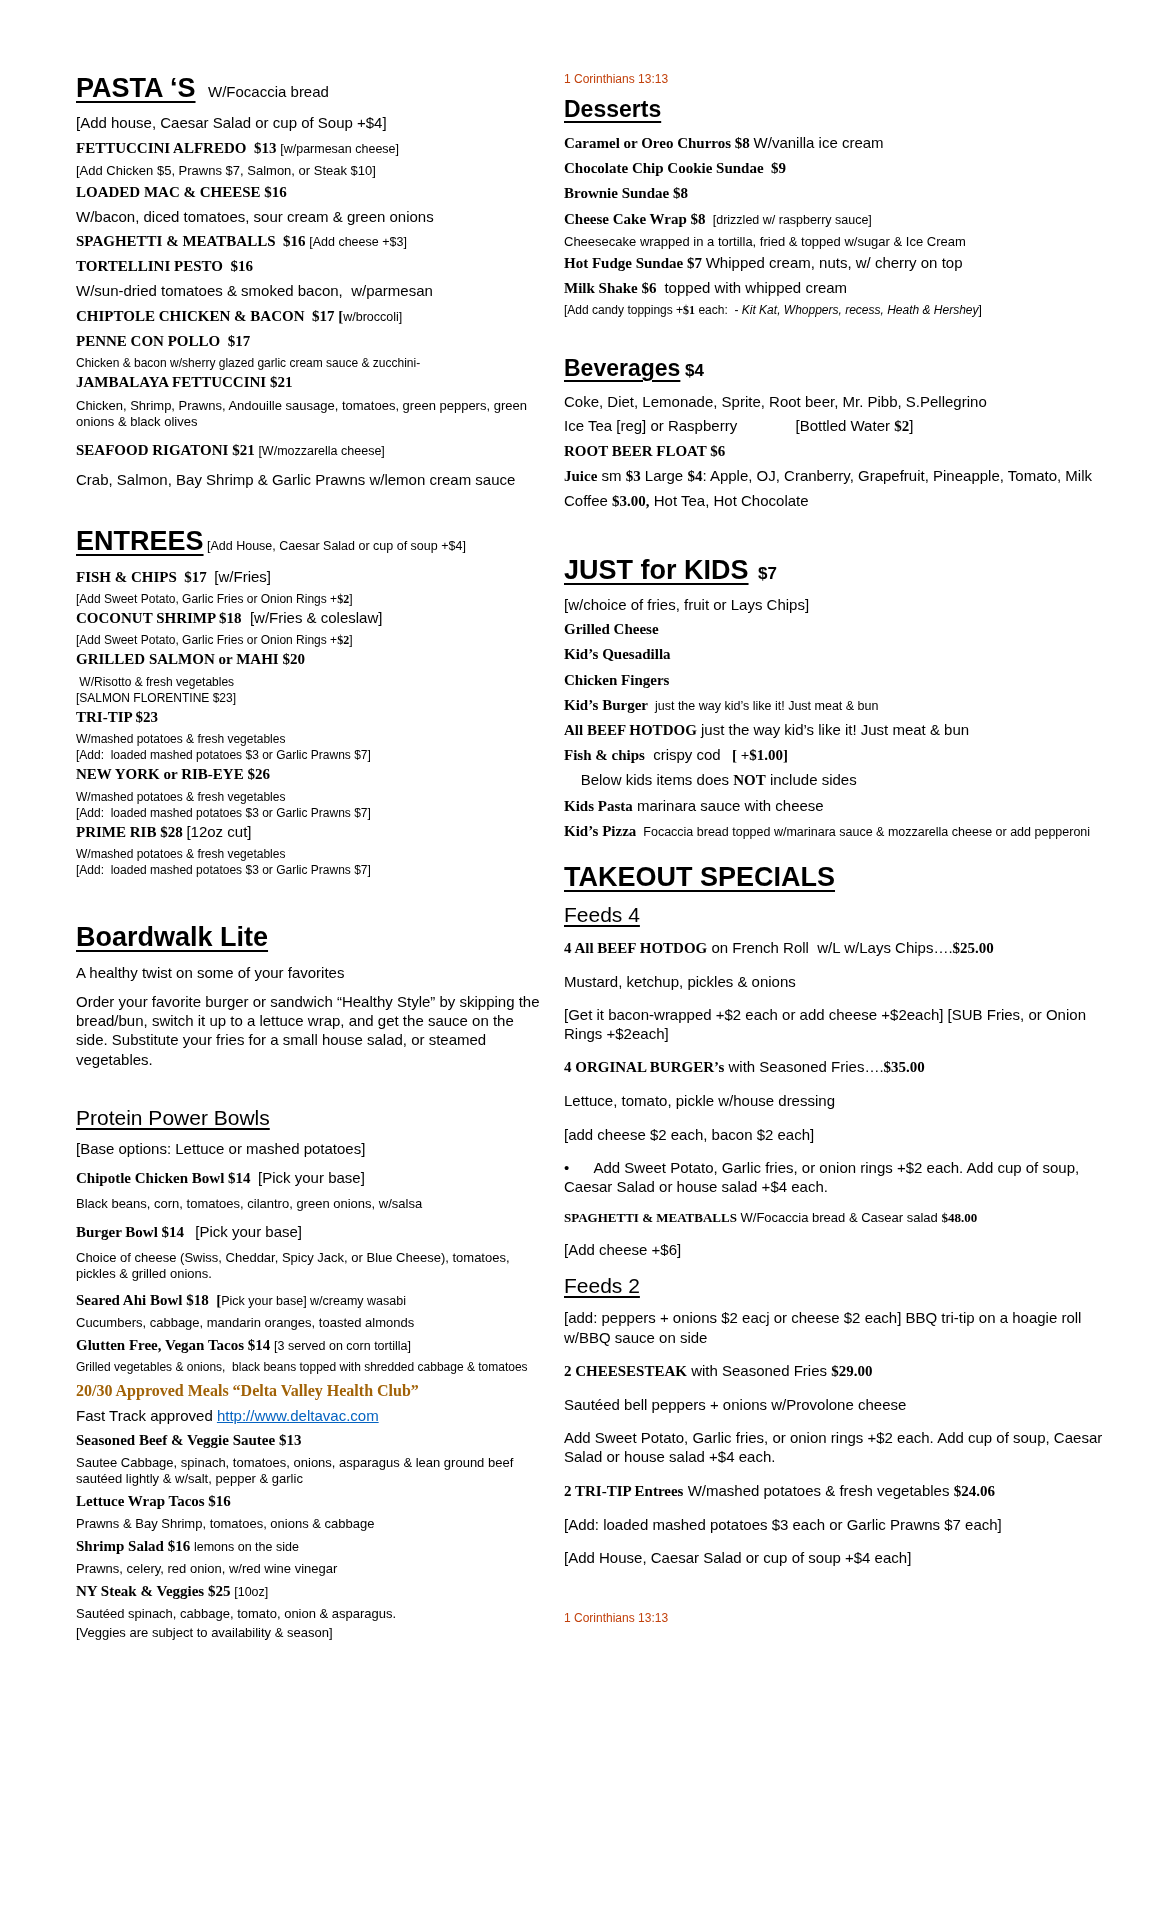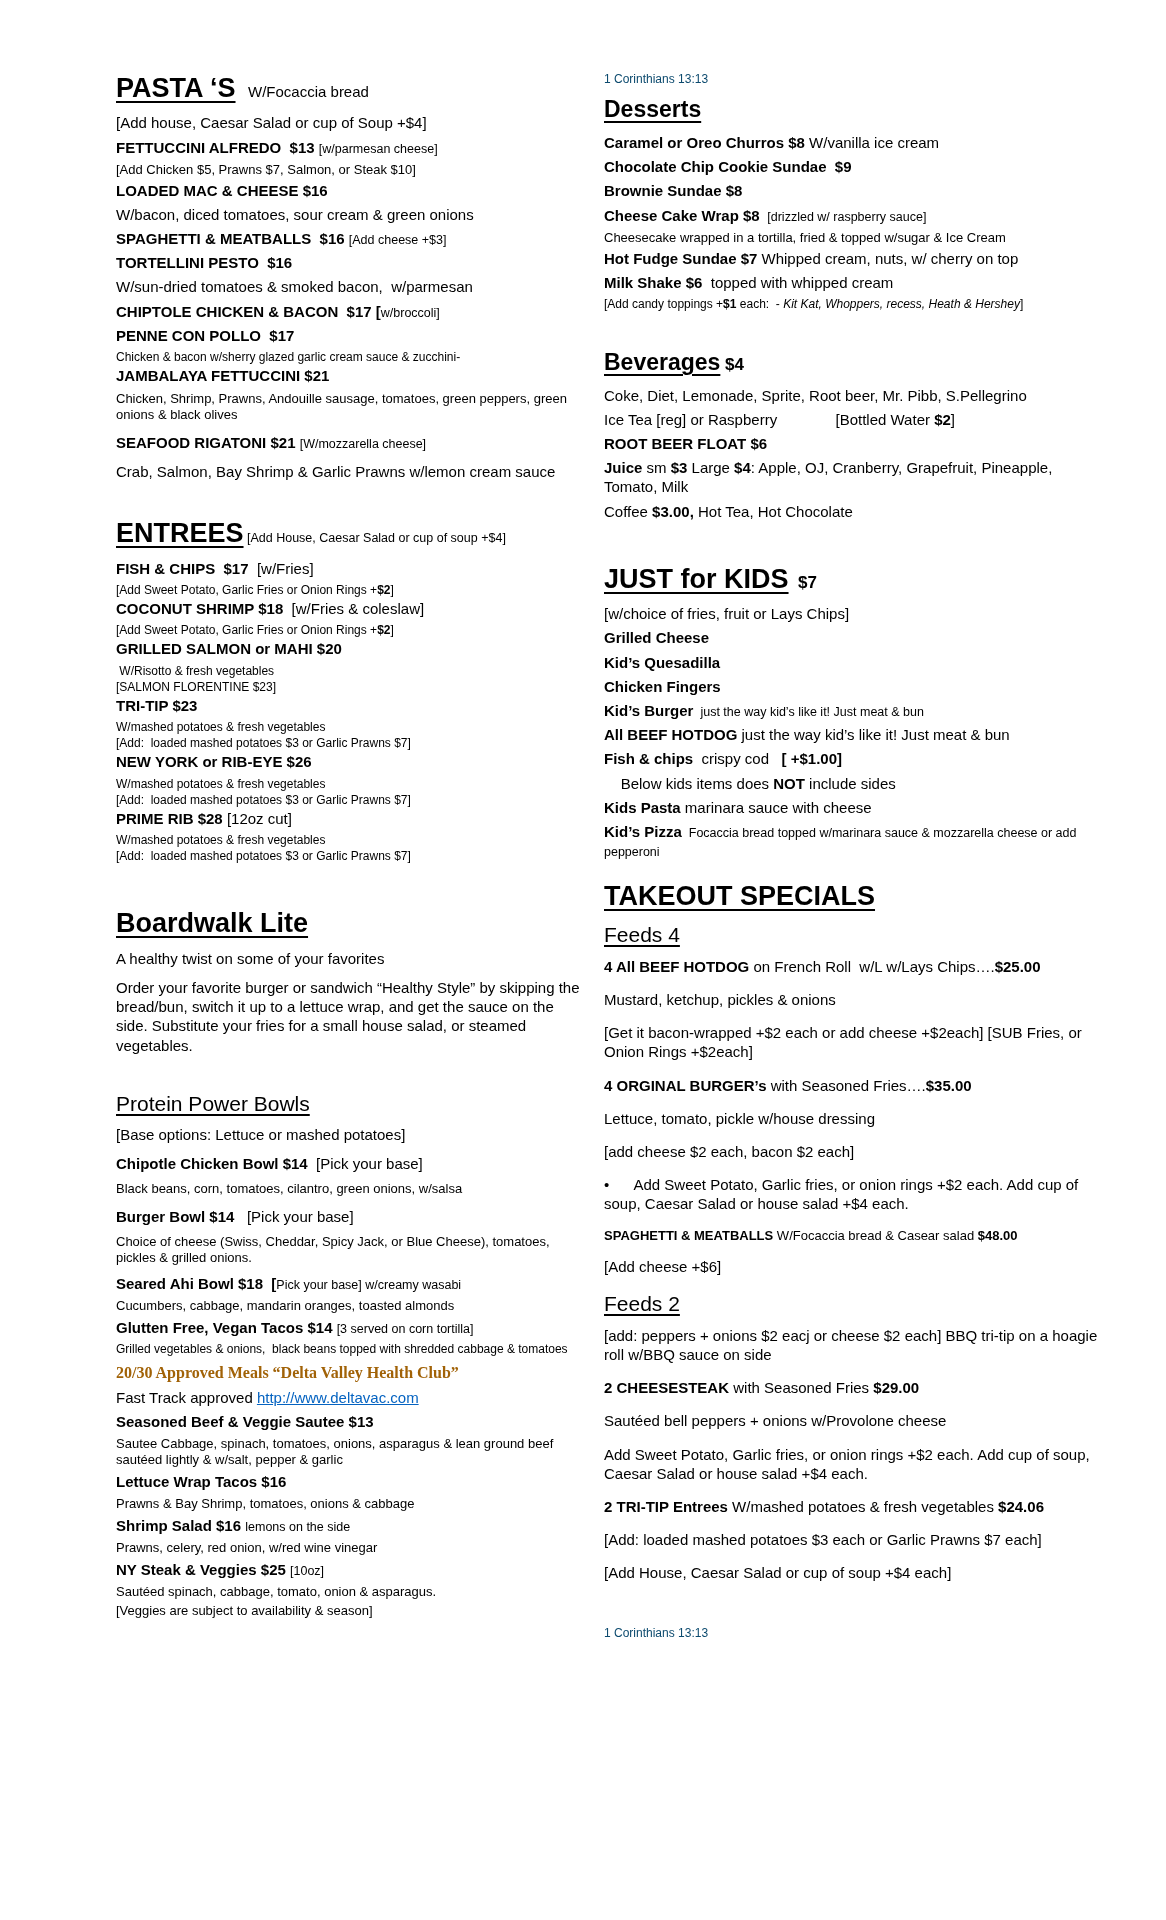--- a/index.html
+++ b/index.html
@@ -1,40 +1,40 @@
 <!DOCTYPE html>
 <html><head>
 <meta charset="utf-8">
 <style>
   html,body{margin:0;padding:0;background:#ffffff;}
   .page{width:1166px;height:1920px;background:#fff;color:#000;
         font-family:"Liberation Sans",sans-serif;
         padding:72px 58px 0 76px;box-sizing:border-box;overflow:hidden;}
-  .columns{display:flex;gap:18px;align-items:flex-start;margin-left:40px;}
+  .columns{display:flex;gap:18px;align-items:flex-start;}
   .col-left{width:470px;flex:none;}
   .col-right{flex:1;min-width:0;}
   .menu-section{display:block;}
   .ln{white-space:pre-wrap;}
   .ln-n{font-size:15px;line-height:1.28;margin:0 0 5px;}
   .ln-m{font-size:13px;line-height:1.22;margin:0 0 3px;}
   .ln-s{font-size:12px;line-height:1.18;margin:0 0 2px;}
   .ln-h{font-size:15px;line-height:1.2;margin:0 0 9px;}
-  .run.b{font-weight:700;}
+  .run.b{font-weight:700;font-family:Liberation Serif, serif;}
   .run.i{font-style:italic;}
   .run.sm{font-size:12.5px;}
   .run.h1{font-size:27px;font-weight:700;text-decoration:underline;
           text-decoration-thickness:2px;text-underline-offset:4px;}
   .run.h2{font-size:23px;font-weight:700;text-decoration:underline;
           text-decoration-thickness:2px;text-underline-offset:4px;}
   .run.h3{font-size:21px;font-weight:400;text-decoration:underline;
           text-decoration-thickness:2px;text-underline-offset:3px;}
   .run.hp{font-size:17px;font-weight:700;}
   .run.link{color:#0563C1;text-decoration:underline;cursor:pointer;}
   .run.blue{color:#a16207;font-family:"Liberation Serif",serif;font-weight:700;font-size:16px;}
-  .verse{color:#0c4a6e;font-size:12px;line-height:1.2;margin:0 0 10px;}
+  .verse{color:#c2410c;font-size:12px;line-height:1.2;margin:0 0 10px;}
   .verse-bottom{margin:44px 0 0;}
   .wide .ln{margin-bottom:14px;}
   .wide .ln-h{margin-bottom:10px;}
 </style>
 </head>
 <body>
 
 <div class="page">
   <div class="columns">
     <div class="col-left">

